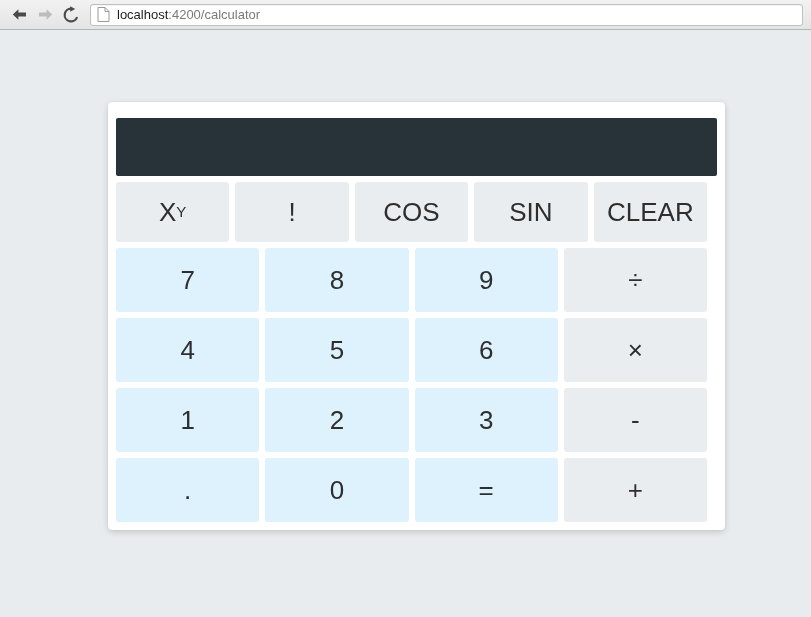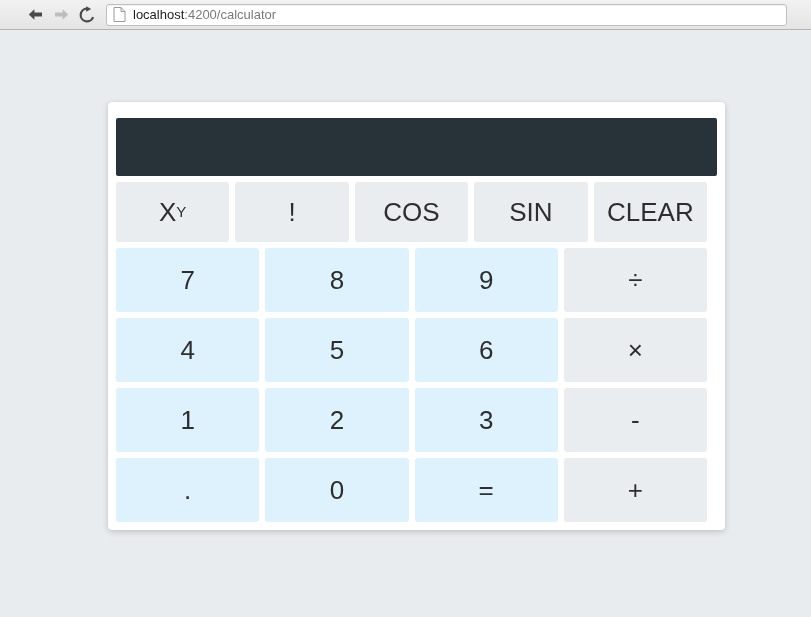--- a/index.html
+++ b/index.html
@@ -17,21 +17,21 @@
 
   
   .browser-toolbar {
     position: relative;
     height: 30px;
     background: linear-gradient(to bottom, #f2f2f2 0%, #e4e4e4 100%);
     border-bottom: 1px solid #b4b4b4;
     display: flex;
     align-items: center;
     box-sizing: border-box;
-    padding: 0 22px;
+    padding: 0 6px;
   }
   .nav-btn {
     width: 26px;
     height: 24px;
     display: flex;
     align-items: center;
     justify-content: center;
     background: transparent;
     border: none;
     padding: 0;

